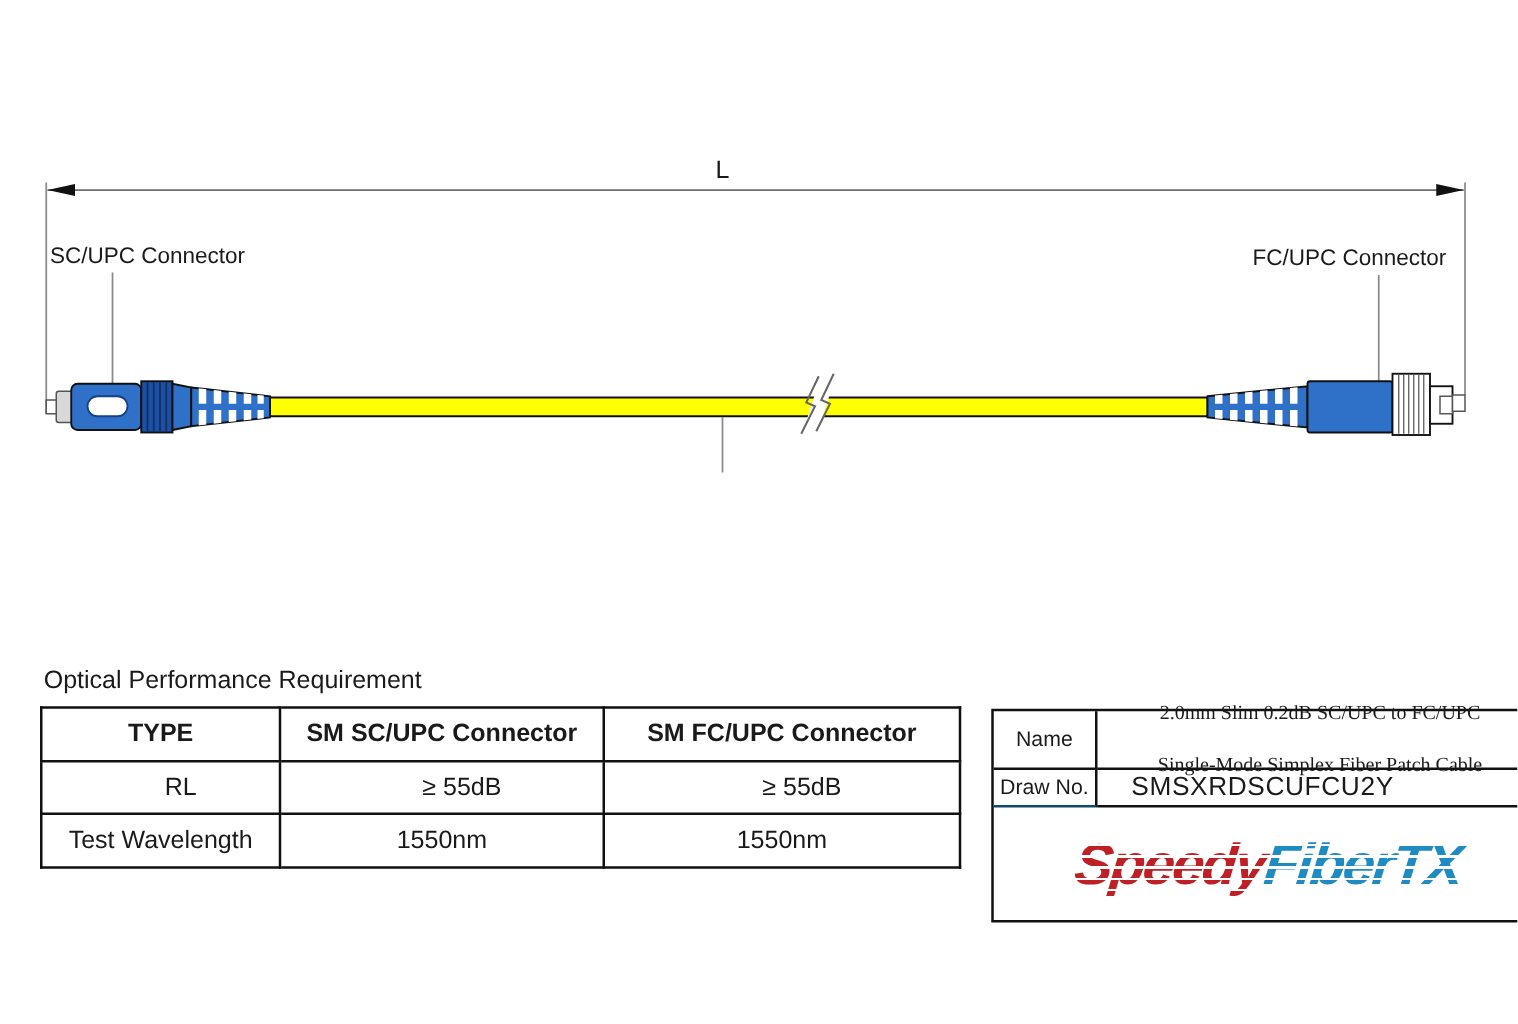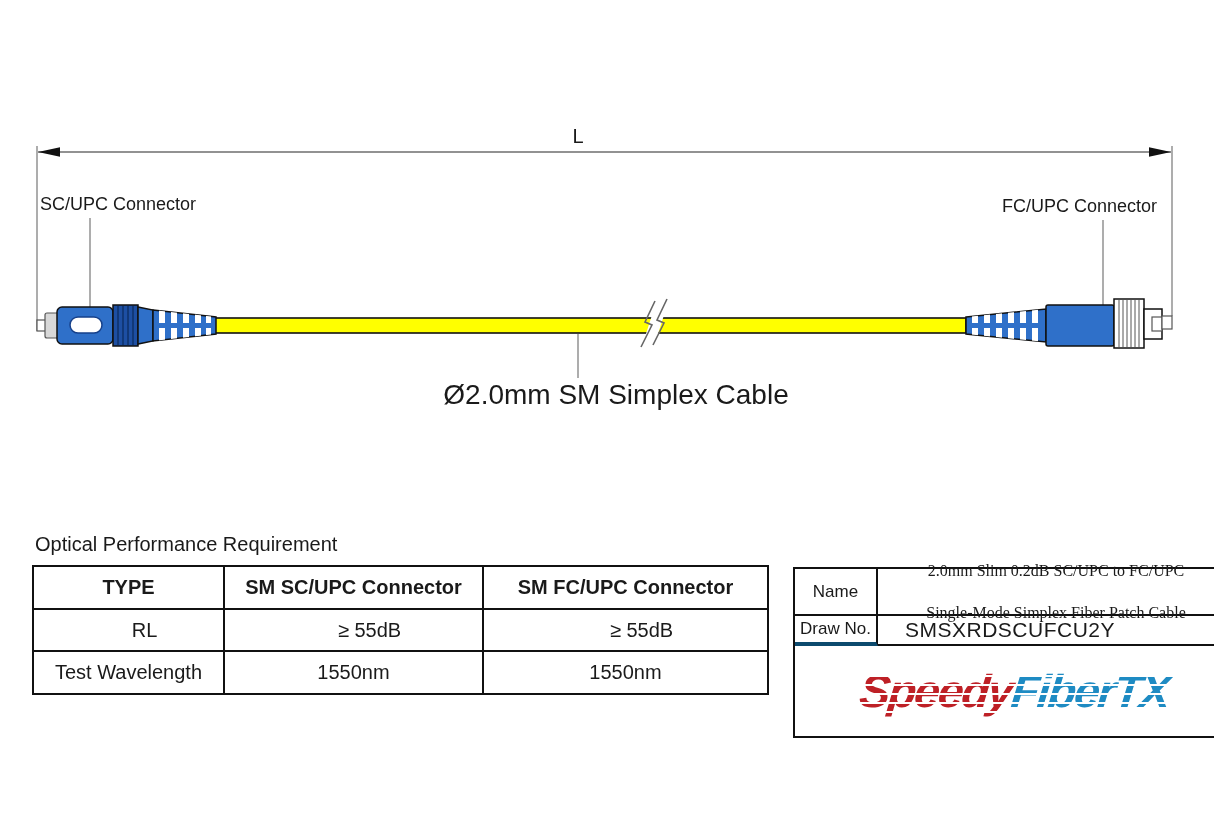--- a/index.html
+++ b/index.html
@@ -33,21 +33,21 @@
     left:793px;top:567px;width:443px;height:171px;border:2px solid #111;
     box-sizing:border-box;display:grid;grid-template-columns:83px 1fr;
     grid-template-rows:47px 30px 1fr;background:#fff;
   }
   .tb-cell{display:flex;align-items:center;justify-content:center;box-sizing:border-box;}
   .tb-name-label{border-right:2px solid #111;border-bottom:2px solid #111;font-size:17px;}
   .tb-name-value{
     border-bottom:2px solid #111;flex-direction:column;
     font-family:"Liberation Serif",serif;font-size:16px;line-height:1.32;text-align:center;gap:20px;
   }
-  .tb-draw-label{border-right:2px solid #111;border-bottom:4px solid #0c4a6e;font-size:17px;}
+  .tb-draw-label{border-right:2px solid #111;border-bottom:2px solid #0c4a6e;font-size:17px;}
   .tb-draw-value{border-bottom:2px solid #111;justify-content:flex-start;padding-left:27px;font-size:21px;letter-spacing:0.5px;}
   .tb-logo-cell{grid-column:1 / 3;position:relative;justify-content:center;}
   .logo{
     position:relative;display:inline-block;transform:skewX(-6deg);
     font-style:italic;font-weight:700;font-size:46px;letter-spacing:-2px;white-space:nowrap;
   }
   .logo-stripes{
     position:absolute;left:-6px;right:-6px;top:4px;bottom:2px;pointer-events:none;
     background:repeating-linear-gradient(180deg,transparent 0 7px,#ffffff 7px 9px);
   }
@@ -142,21 +142,20 @@
       </g>
       <rect x="1144" y="309" width="18" height="30" fill="#ffffff"></rect>
       <rect x="1152" y="317" width="10" height="14" fill="#ffffff" stroke="#555" stroke-width="1.2"></rect>
       <rect x="1162" y="316" width="10" height="13" fill="#ffffff" stroke="#555" stroke-width="1.2"></rect>
     </g>
   </svg>
 
   <div class="abs lbl lbl-dim">L</div>
   <div class="abs lbl lbl-sc">SC/UPC Connector</div>
   <div class="abs lbl lbl-fc">FC/UPC Connector</div>
-  <div class="abs lbl lbl-cable">Ø2.0mm SM Simplex Cable</div>
 
   <div class="abs lbl tbl-title">Optical Performance Requirement</div>
   <table class="abs perf-table">
     <colgroup>
         <col class="c1">
         <col class="c2">
         <col class="c3">
       </colgroup>
     <tbody>
         <tr class="r0">

